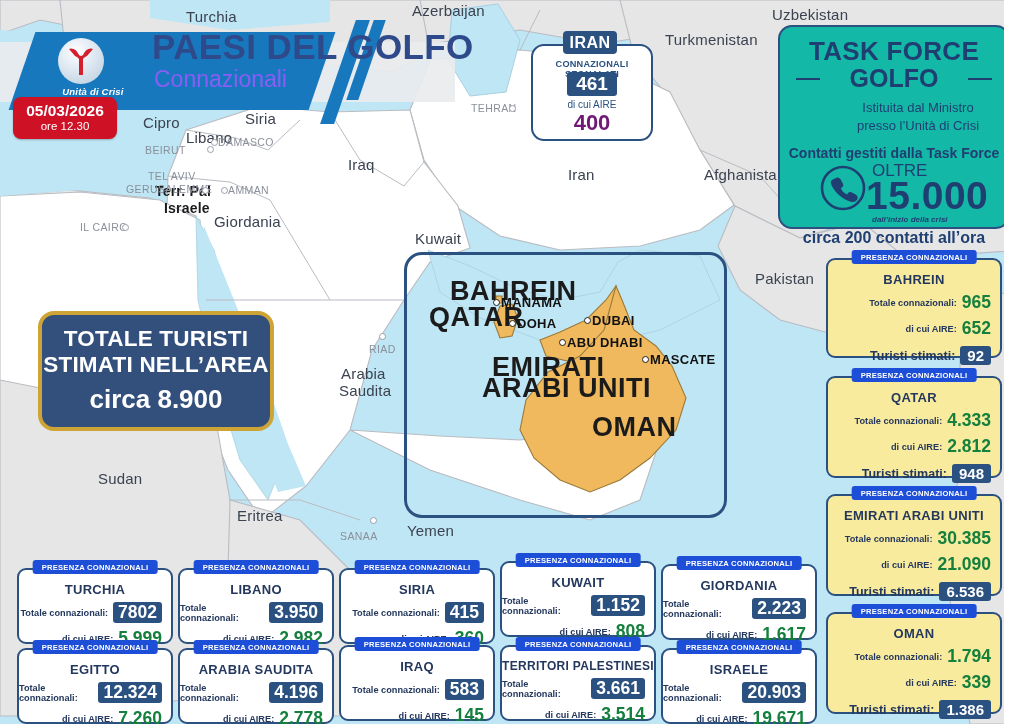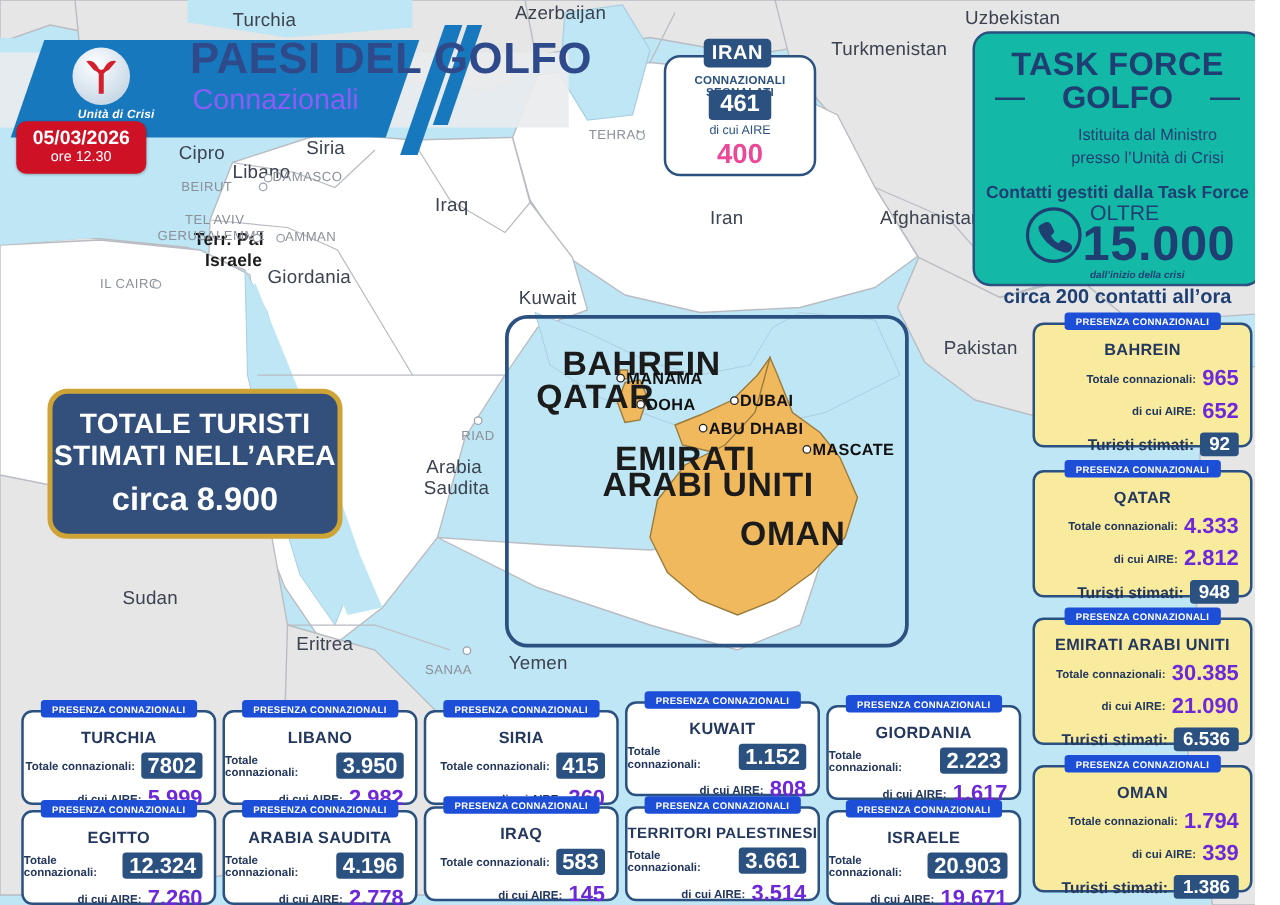--- a/index.html
+++ b/index.html
@@ -38,21 +38,21 @@
 
   
   .iran-card{position:absolute;left:531px;top:44px;width:118px;height:93px;background:#fff;
     border:2.5px solid #2b5180;border-radius:13px;text-align:center;}
   .iran-tag{position:absolute;left:563px;top:31px;width:54px;height:23px;background:#2b5180;
     border-radius:4px;color:#fff;font-size:16px;font-weight:bold;line-height:23px;text-align:center;letter-spacing:.5px;}
   .iran-l1{position:absolute;left:0;top:13px;width:100%;color:#2b5180;font-size:9.2px;font-weight:bold;letter-spacing:.2px;}
   .iran-num{position:absolute;left:34px;top:26px;width:50px;height:24px;background:#2b5180;border-radius:3px;
     color:#fff;font-size:19px;font-weight:bold;line-height:24px;}
   .iran-l2{position:absolute;left:0;top:53px;width:100%;color:#2b5180;font-size:10px;}
-  .iran-num2{position:absolute;left:0;top:64px;width:100%;color:#ec4899;font-size:22px;font-weight:bold;}
+  .iran-num2{position:absolute;left:0;top:64px;width:100%;color:#701a75;font-size:22px;font-weight:bold;}
 
   
   .tf{position:absolute;left:778px;top:25px;width:228px;height:200px;background:#14b8a6;
     border:2px solid #2b5180;border-radius:14px;text-align:center;color:#1f3f73;}
   .tf-t1{font-size:26px;font-weight:bold;letter-spacing:.3px;margin-top:10px;line-height:28px;}
   .tf-t2{font-size:25px;font-weight:bold;line-height:26px;position:relative;}
   .tf-rule-l,.tf-rule-r{position:absolute;top:13px;height:2px;background:#1f3f73;width:24px;}
   .tf-rule-l{left:16px;} .tf-rule-r{right:16px;}
   .tf-sub{font-size:13px;line-height:18px;margin-top:8px;margin-left:48px;}
   .tf-contact{font-size:14px;font-weight:bold;margin-top:10px;}
@@ -75,21 +75,21 @@
 
   
   .card{position:absolute;border:2px solid #2b5180;border-radius:9px;background:#fff;}
   .card.yellow{background:#f9eb9e;}
   .card .tag{position:absolute;top:-10px;left:50%;transform:translateX(-50%);
     background:#1d4ed8;color:#fff;font-size:7.6px;font-weight:bold;letter-spacing:.25px;
     padding:2.5px 9px;border-radius:3px;white-space:nowrap;}
   .card .cname{text-align:center;color:#24385e;font-size:13px;font-weight:bold;letter-spacing:.3px;margin-top:12px;white-space:nowrap;}
   .row{display:flex;align-items:center;justify-content:flex-end;margin-top:5px;padding-right:9px;}
   .row .lab{font-size:9.2px;color:#24385e;font-weight:bold;margin-right:5px;}
-  .row .val{font-size:17.5px;font-weight:bold;color:#6d28d9;}
+  .row .val{font-size:17.5px;font-weight:bold;color:#15803d;}
   .row .val.hi{background:#2b5180;color:#fff;padding:0 5px;border-radius:3px;}
   .row.turisti{justify-content:flex-end;margin-top:7px;}
   .row.turisti .lab{font-size:12.5px;font-weight:bold;}
   .row.turisti .val{font-size:15px;padding:1px 7px;}
 </style>
 </head>
 <body>
 
 <div id="stage">
 

